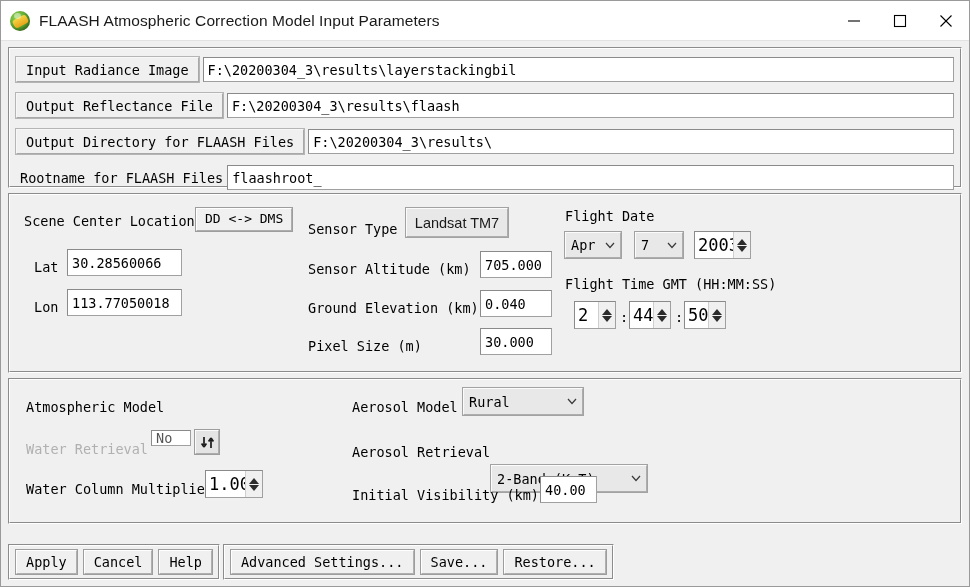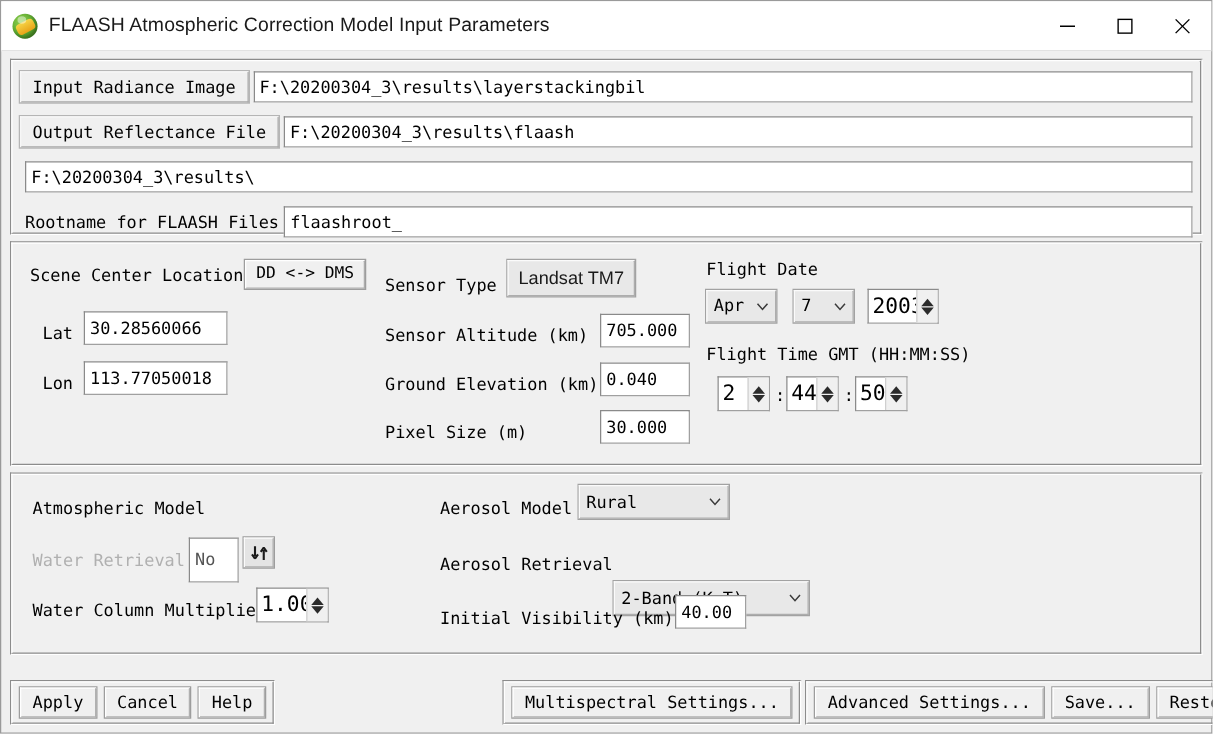--- a/index.html
+++ b/index.html
@@ -270,20 +270,21 @@
           <div class="file-label">Input Radiance Image</div>
           <div class="txt">F:\20200304_3\results\layerstackingbil</div>
         </div>
 
         <div class="file-row">
           <div class="file-label">Output Reflectance File</div>
           <div class="txt">F:\20200304_3\results\flaash</div>
         </div>
 
         <div class="file-row">
+          <div class="file-label">Output Directory for FLAASH Files</div>
           <div class="txt">F:\20200304_3\results\</div>
         </div>
 
         <div class="file-row">
           <div class="plain-label">Rootname for FLAASH Files</div>
           <div class="txt">flaashroot_</div>
         </div>
 
       </div>
     </div>
@@ -370,21 +371,21 @@
 
       </div>
     </div>
 
     <div class="panel-outer" id="model-panel">
       <div class="panel-inner">
 
         <div class="abs lbl" style="left:16px; top:19px;">Atmospheric Model</div>
 
         <div class="abs lbl lbl-dim" style="left:16px; top:61px;">Water Retrieval</div>
-        <div class="abs field field-dim" style="left:141px; top:50px; width:40px; height:36px;">No</div>
+        <div class="abs field field-dim" style="left:141px; top:50px; width:40px; height:16px;">No</div>
         <div class="abs toggle-btn" style="left:185px; top:50px;">
           <svg width="15" height="15" viewBox="0 0 15 15">
             <path d="M4 2 L4 10 M4 12 L1.6 8.5 M4 12 L6.4 8.5" fill="none" stroke="#1a1a1a" stroke-width="1.7"></path>
             <path d="M11 13 L11 5 M11 3 L8.6 6.5 M11 3 L13.4 6.5" fill="none" stroke="#1a1a1a" stroke-width="1.7"></path>
           </svg>
         </div>
 
         <div class="abs lbl" style="left:16px; top:101px;">Water Column Multiplier</div>
         <div class="abs spin" style="left:195px; top:90px; width:58px; height:28px;">
           <div class="sval">1.00</div>
@@ -425,25 +426,20 @@
   <div class="footer">
 
     <div class="btn-group">
       <div class="inner">
         <div class="fbtn">Apply</div>
         <div class="fbtn">Cancel</div>
         <div class="fbtn">Help</div>
       </div>
     </div>
 
-    <div class="btn-group" style="margin-left:182px;">
-      <div class="inner">
-        <div class="fbtn">Multispectral Settings...</div>
-      </div>
-    </div>
 
     <div class="btn-group" style="margin-left:3px;">
       <div class="inner">
         <div class="fbtn">Advanced Settings...</div>
         <div class="fbtn">Save...</div>
         <div class="fbtn">Restore...</div>
       </div>
     </div>
 
   </div>

